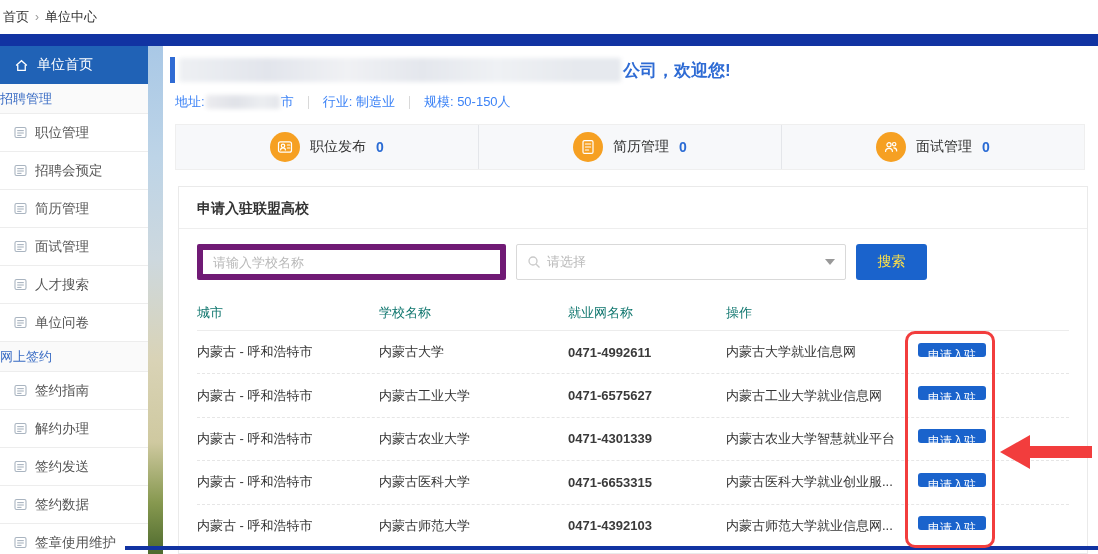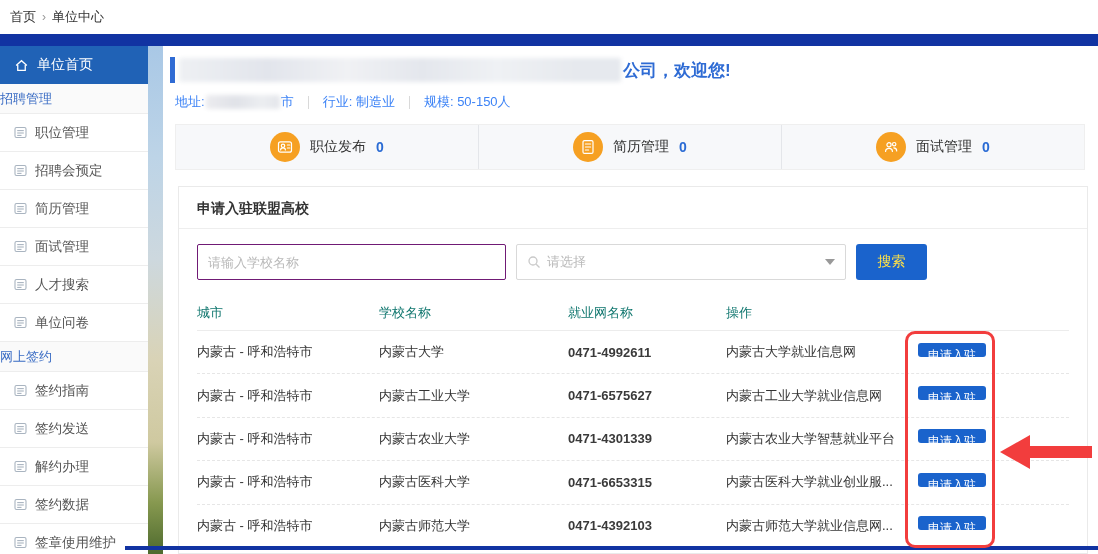--- a/index.html
+++ b/index.html
@@ -3,21 +3,21 @@
 <meta charset="utf-8">
 <style>
   * { margin:0; padding:0; box-sizing:border-box; }
   html,body { width:1098px; height:554px; }
   body {
     position:relative; overflow:hidden; background:#fff;
     font-family:"Liberation Sans","DejaVu Sans",sans-serif; color:#333;
   }
   
   .breadcrumb-bar { position:absolute; left:0; top:0; width:1098px; height:34px;
-    background:#fff; display:flex; align-items:center; padding-left:10px; font-size:13px; color:#333; }
+    background:#fff; display:flex; align-items:center; padding-left:3px; font-size:13px; color:#333; }
   .breadcrumb-bar .sep { color:#999; margin:0 6px; font-size:12px; }
   
   .navy-bar { position:absolute; left:0; top:34px; width:1098px; height:12px; background:#1133a2; }
   .bottom-bar { position:absolute; left:125px; top:546px; width:973px; height:4px; background:#1133a2; z-index:6; }
   
   .sidebar { position:absolute; left:0; top:46px; width:148px; height:508px; background:#fff; overflow:hidden; }
   .sb-item { height:38px; display:flex; align-items:center; padding-left:14px;
     font-size:13.5px; color:#555; border-bottom:1px solid #ededed; cursor:pointer; background:#fff; }
   .sb-item .sb-icon { display:inline-flex; margin-right:8px; }
   .sb-item.active { background:#2062b6; color:#fff; border-bottom:none; font-size:14px; }
@@ -47,21 +47,21 @@
   .stat-circle { width:30px; height:30px; border-radius:50%; background:#f6a022;
     display:flex; align-items:center; justify-content:center; }
   .stat-label { margin-left:10px; font-size:14px; color:#333; }
   .stat-count { margin-left:10px; font-size:14px; color:#2a6bd4; font-weight:bold; }
   
   .section { position:absolute; left:15px; top:140px; width:910px; height:368px;
     border:1px solid #eaeaea; background:#fff; overflow:hidden; }
   .section-header { height:42px; line-height:42px; padding-left:18px; font-size:14px; font-weight:600;
     color:#333; border-bottom:1px solid #eee; }
   .search-row { margin:15px 18px 0 18px; display:flex; align-items:center; }
-  .text-input { width:309px; height:36px; border:1px solid #701a75; border-radius:2px;
+  .text-input { width:309px; height:36px; border:6px solid #701a75; border-radius:2px;
     padding:0 10px; font-size:13px; color:#333; font-family:inherit; }
   .text-input::placeholder { color:#b9b9b9; }
   .select-box { width:330px; height:36px; border:1px solid #d9d9d9; border-radius:2px; margin-left:10px;
     display:flex; align-items:center; padding:0 10px; cursor:pointer; background:#fff; }
   .select-placeholder { font-size:13px; color:#b9b9b9; margin-left:6px; flex:1; }
   .select-caret { width:0; height:0; border-left:5px solid transparent; border-right:5px solid transparent;
     border-top:6px solid #999; }
   .search-btn { width:71px; height:36px; margin-left:10px; background:#1a63cc; color:#fde047; border:none;
     border-radius:3px; font-size:14px; cursor:pointer; font-family:inherit; }
   
@@ -188,32 +188,32 @@
   </div>
   <div class="sb-item">
     <span class="sb-icon">
         <svg width="13" height="13" viewBox="0 0 13 13" fill="none" stroke="#a9b4c0" stroke-width="1.1">
           <rect x="1" y="1.5" width="11" height="10" rx="1.5"></rect>
           <line x1="3.2" y1="4.6" x2="9.8" y2="4.6"></line>
           <line x1="3.2" y1="7" x2="9.8" y2="7"></line>
           <line x1="3.2" y1="9.4" x2="7.5" y2="9.4"></line>
         </svg>
       </span>
+    <span>解约办理</span>
+  </div>
+  <div class="sb-item">
+    <span class="sb-icon">
+        <svg width="13" height="13" viewBox="0 0 13 13" fill="none" stroke="#a9b4c0" stroke-width="1.1">
+          <rect x="1" y="1.5" width="11" height="10" rx="1.5"></rect>
+          <line x1="3.2" y1="4.6" x2="9.8" y2="4.6"></line>
+          <line x1="3.2" y1="7" x2="9.8" y2="7"></line>
+          <line x1="3.2" y1="9.4" x2="7.5" y2="9.4"></line>
+        </svg>
+      </span>
     <span>签约发送</span>
-  </div>
-  <div class="sb-item">
-    <span class="sb-icon">
-        <svg width="13" height="13" viewBox="0 0 13 13" fill="none" stroke="#a9b4c0" stroke-width="1.1">
-          <rect x="1" y="1.5" width="11" height="10" rx="1.5"></rect>
-          <line x1="3.2" y1="4.6" x2="9.8" y2="4.6"></line>
-          <line x1="3.2" y1="7" x2="9.8" y2="7"></line>
-          <line x1="3.2" y1="9.4" x2="7.5" y2="9.4"></line>
-        </svg>
-      </span>
-    <span>解约办理</span>
   </div>
   <div class="sb-item">
     <span class="sb-icon">
         <svg width="13" height="13" viewBox="0 0 13 13" fill="none" stroke="#a9b4c0" stroke-width="1.1">
           <rect x="1" y="1.5" width="11" height="10" rx="1.5"></rect>
           <line x1="3.2" y1="4.6" x2="9.8" y2="4.6"></line>
           <line x1="3.2" y1="7" x2="9.8" y2="7"></line>
           <line x1="3.2" y1="9.4" x2="7.5" y2="9.4"></line>
         </svg>
       </span>

